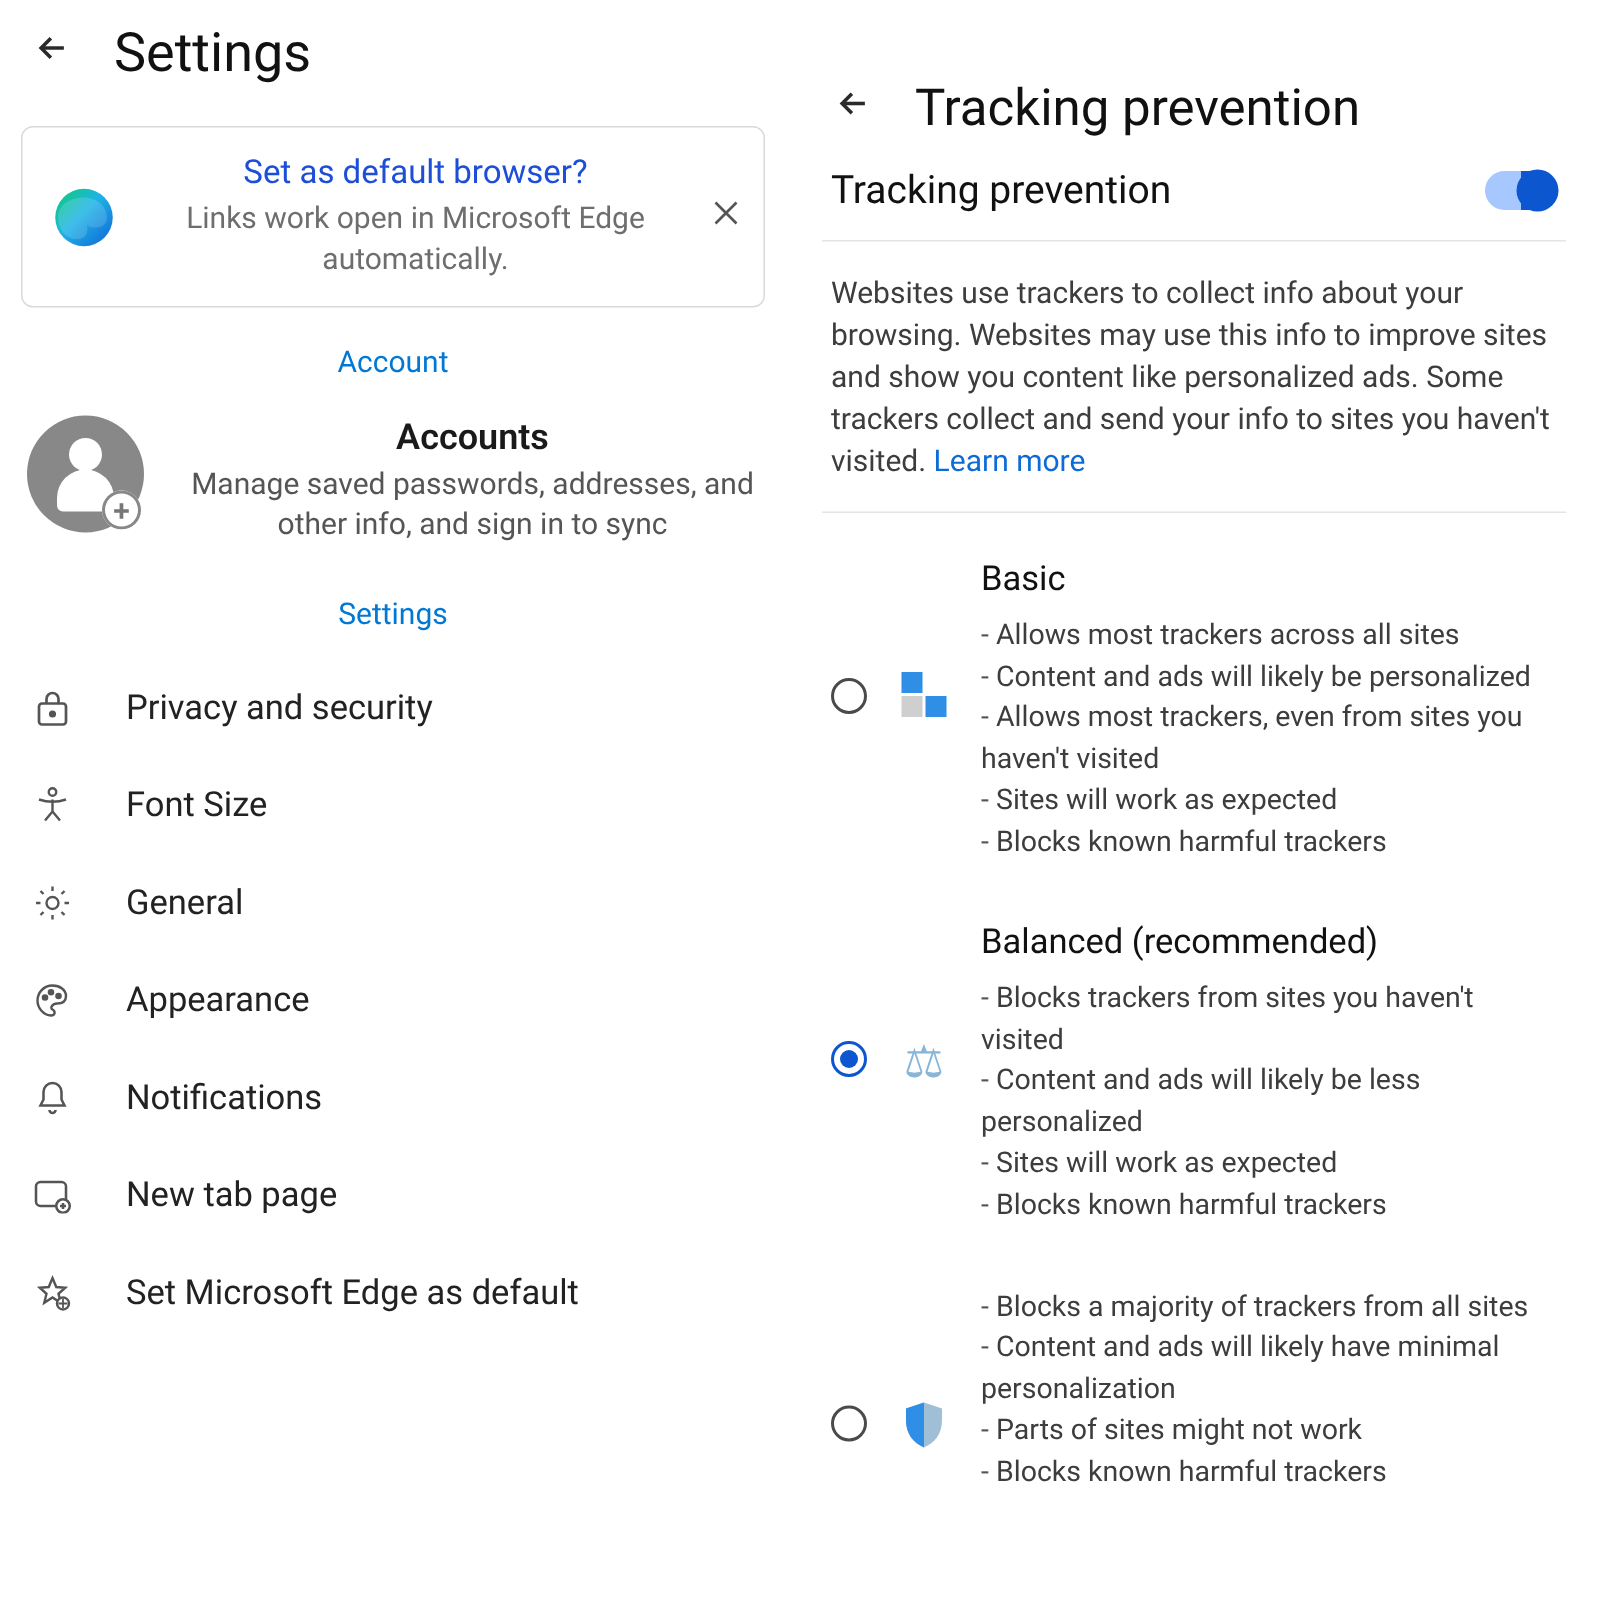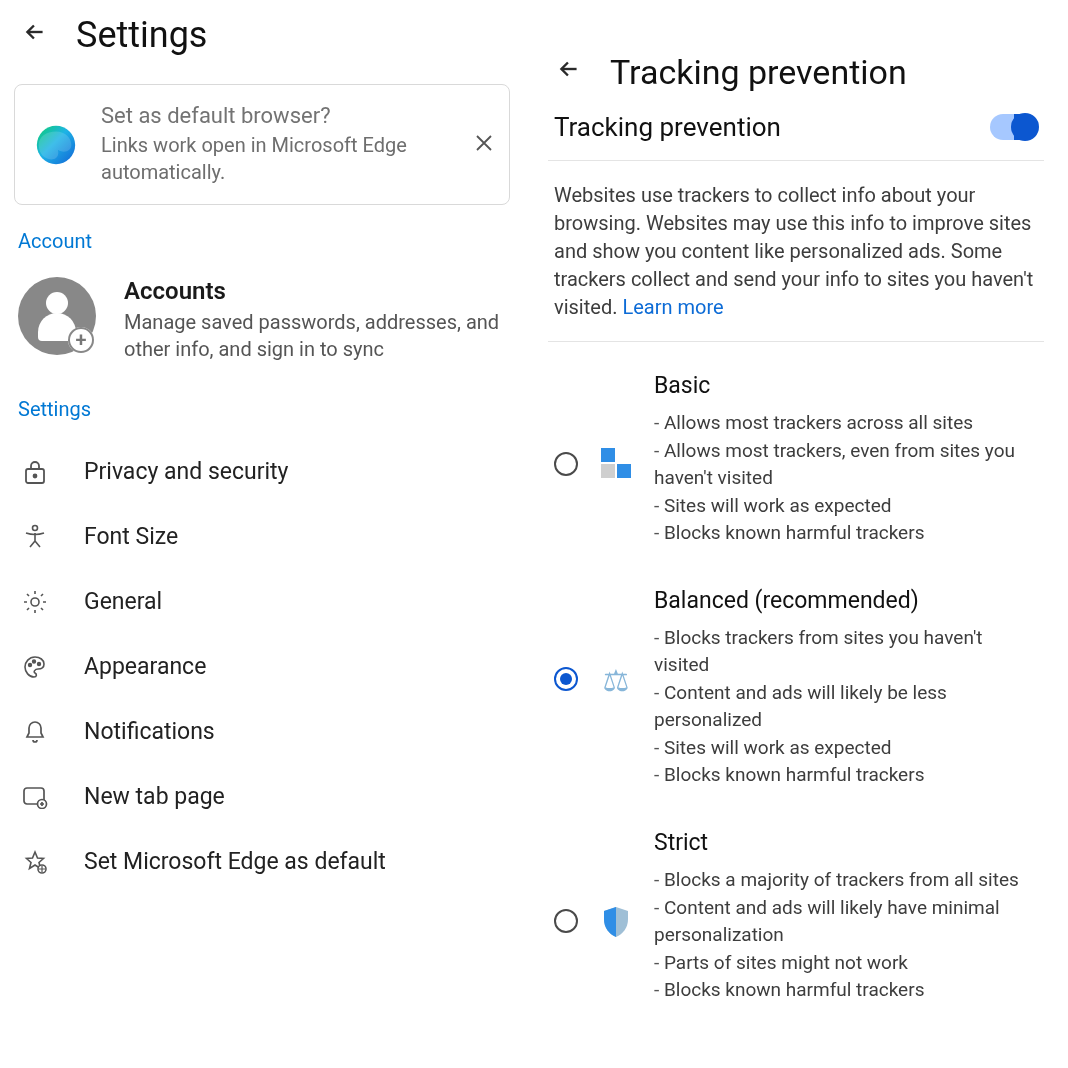--- a/index.html
+++ b/index.html
@@ -5,21 +5,21 @@
   * { box-sizing: border-box; margin: 0; padding: 0; }
   body {
     font-family: -apple-system, BlinkMacSystemFont, "Segoe UI", Roboto, sans-serif;
     background: #fff;
     color: #1a1a1a;
     width: 1068px;
     height: 1068px;
     display: flex;
   }
   .panel { width: 50%; height: 100%; overflow: hidden; }
-  .panel-left { padding: 0 24px 0 14px; }
+  .panel-left { padding: 0 24px 0 14px; text-align: center; }
   .panel-right { padding: 0 24px 0 14px; margin-top: 44px; }
 
   
   .header { display: flex; align-items: center; gap: 28px; padding: 14px 8px 24px; }
   .header-right { display: flex; align-items: center; gap: 28px; padding: 8px 8px 10px; }
   .back-arrow { font-size: 26px; color: #2a2a2a; }
   .page-title { font-size: 36px; font-weight: 400; color: #111; }
   .page-title-right { font-size: 34px; font-weight: 400; color: #111; }
 
   
@@ -27,21 +27,21 @@
     border: 1px solid #d9d9d9;
     border-radius: 8px;
     padding: 18px 16px 18px 18px;
     display: flex;
     align-items: center;
     gap: 22px;
     margin: 4px 0 24px;
   }
   .edge-logo { width: 46px; height: 46px; flex:0 0 46px; }
   .card-body { flex: 1; }
-  .card-title { font-size: 22px; color: #737373; margin-bottom: 4px; }
+  .card-title { font-size: 22px; color: #1d4ed8; margin-bottom: 4px; }
   .card-sub { font-size: 20px; color: #6e6e6e; line-height: 1.35; }
   .card-close { font-size: 22px; color: #555; }
 
   
   .section-label { color: #0078d4; font-size: 20px; margin: 6px 4px 18px; }
 
   
   .accounts-row { display: flex; gap: 28px; align-items: flex-start; padding: 6px 4px 28px; }
   .avatar {
     width: 78px; height: 78px; border-radius: 50%;
@@ -267,20 +267,21 @@
           <div class="sq blue"></div>
             <div class="sq" style="background:transparent"></div>
           <div class="sq gray"></div>
             <div class="sq blue"></div>
         </div>
       </div>
       <div class="opt-body">
         <div class="opt-title">Basic</div>
         <ul class="opt-list">
           <li>Allows most trackers across all sites</li>
+          <li>Content and ads will likely be personalized</li>
           <li>Allows most trackers, even from sites you haven't visited</li>
           <li>Sites will work as expected</li>
           <li>Blocks known harmful trackers</li>
         </ul>
       </div>
     </div>
 
     <div class="option">
       <div class="radio selected"></div>
       <div class="opt-icon scales">⚖</div>
@@ -297,21 +298,20 @@
 
     <div class="option">
       <div class="radio"></div>
       <div class="opt-icon shield">
         <svg viewBox="0 0 28 34">
             <path d="M14 2l12 4v8c0 9-5 15-12 18C7 29 2 23 2 14V6z" fill="#9fbfd6"></path>
             <path d="M14 2v30C7 29 2 23 2 14V6z" fill="#2f8ee6"></path>
           </svg>
       </div>
       <div class="opt-body">
-        <div class="opt-title">Strict</div>
         <ul class="opt-list">
           <li>Blocks a majority of trackers from all sites</li>
           <li>Content and ads will likely have minimal personalization</li>
           <li>Parts of sites might not work</li>
           <li>Blocks known harmful trackers</li>
         </ul>
       </div>
     </div>
 
   </div>

